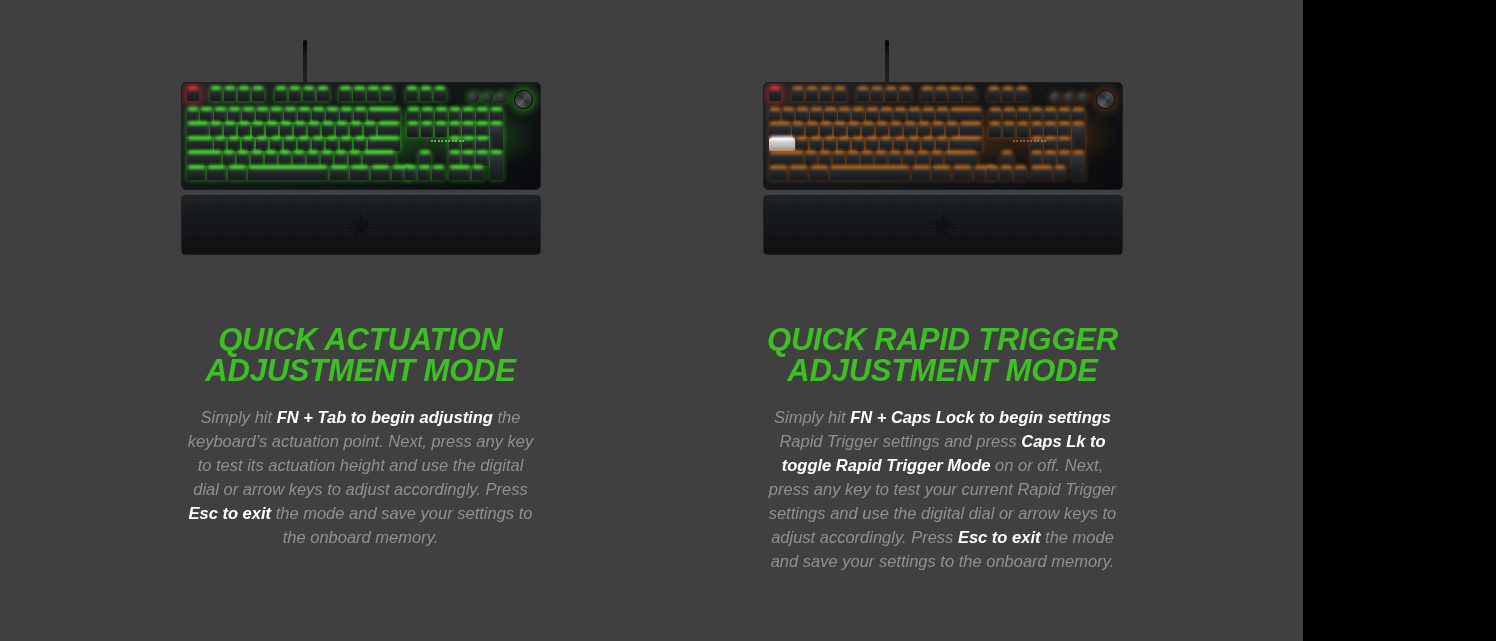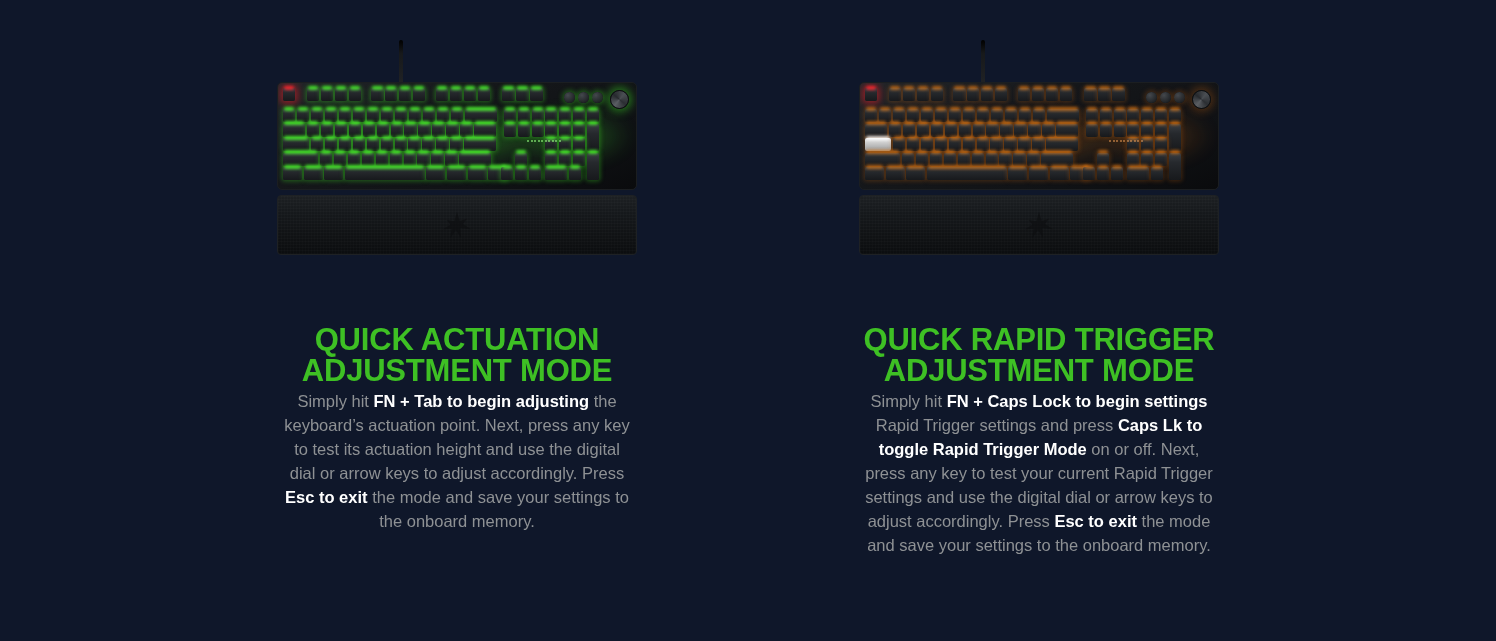--- a/index.html
+++ b/index.html
@@ -7,23 +7,24 @@
   html, body {
     width: 1496px;
     height: 641px;
     background: #000000;
     overflow: hidden;
     font-family: "Liberation Sans", sans-serif;
   }
 
   .page {
     position: relative;
-    width: 1496px;
+    width: 1303px;
     height: 641px;
-    background: #0f172a;
+    background: #404040;
+    font-style: italic;
   }
 
   .columns {
     display: flex;
     justify-content: center;
     gap: 222px;
     padding-top: 40px;
   }
 
   .col {
@@ -203,21 +204,21 @@
     font-size: 31px;
     line-height: 31px;
     font-weight: bold;
     text-align: center;
     letter-spacing: -0.2px;
     font-stretch: condensed;
     white-space: pre-line;
   }
 
   .body-copy {
-    margin-top: 3px;
+    margin-top: 19px;
     width: 350px;
     color: #8e9194;
     font-size: 16.5px;
     line-height: 24px;
     text-align: center;
   }
   .body-copy b, .body-copy strong {
     color: #ffffff;
     font-weight: bold;
   }

